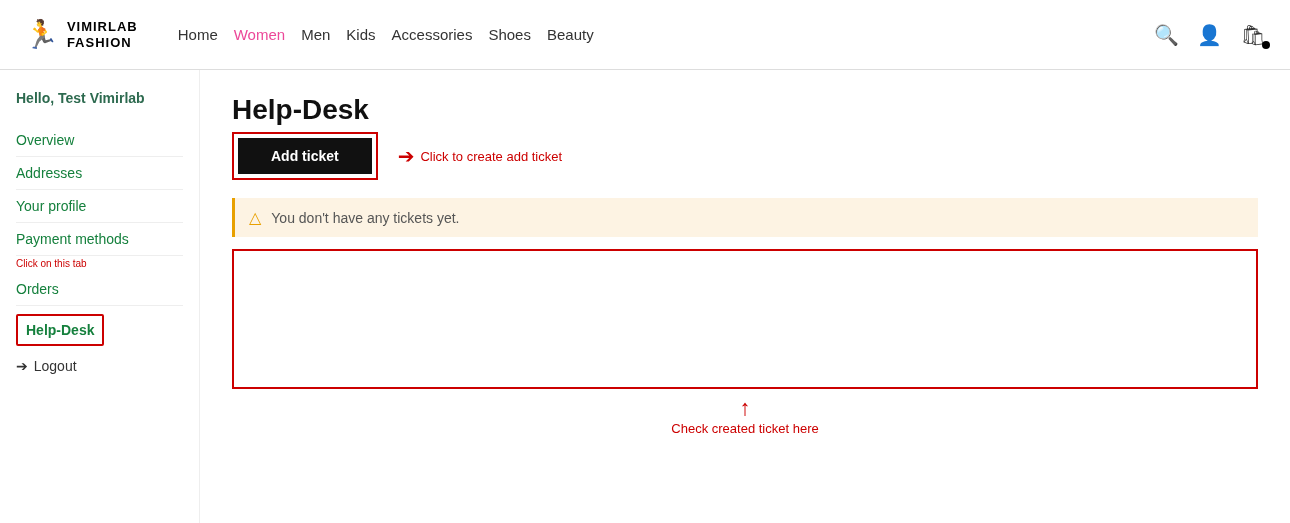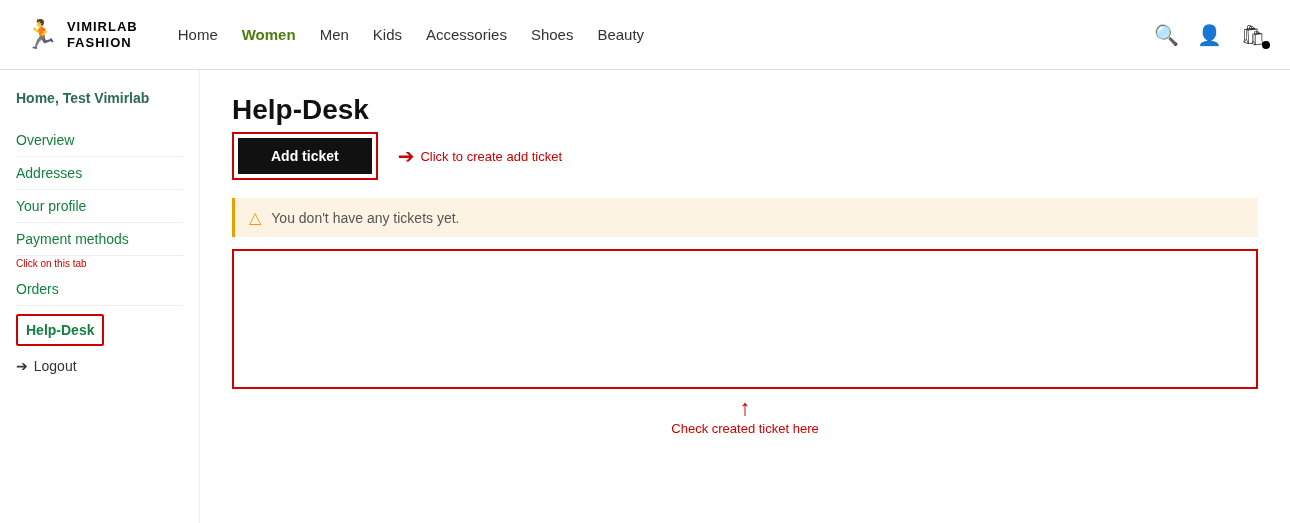--- a/index.html
+++ b/index.html
@@ -26,32 +26,32 @@
       font-size: 13px;
       line-height: 1.2;
       letter-spacing: 1px;
     }
     .logo-icon {
       margin-right: 8px;
       font-size: 28px;
     }
     .nav {
       display: flex;
-      gap: 24px;
+      gap: 16px;
       flex: 1;
     }
     .nav-item {
       font-size: 15px;
       color: #333;
       cursor: pointer;
       text-decoration: none;
     }
     .nav-item.active {
-      font-weight: bold;
-      color: #4d7c0f;
+      font-weight: normal;
+      color: #ec4899;
     }
     .header-icons {
       display: flex;
       gap: 18px;
       align-items: center;
     }
     .header-icon {
       font-size: 20px;
       cursor: pointer;
       color: #333;
@@ -242,21 +242,21 @@
     <span class="header-icon" style="position:relative;">
       🛍
       <span class="cart-badge"></span>
     </span>
   </div>
 </header>
 
 <div class="layout">
 
   <aside class="sidebar">
-    <div class="sidebar-hello">Home, Test Vimirlab</div>
+    <div class="sidebar-hello">Hello, Test Vimirlab</div>
     <div class="sidebar-item">Overview</div>
     <div class="sidebar-item">Addresses</div>
     <div class="sidebar-item">Your profile</div>
     <div class="sidebar-item">Payment methods</div>
     <div class="sidebar-annotation">Click on this tab</div>
     <div class="sidebar-item">Orders</div>
     <div style="position:relative; margin-top:8px;">
       <div class="sidebar-item active">Help-Desk</div>
     </div>
     <div class="sidebar-logout">

